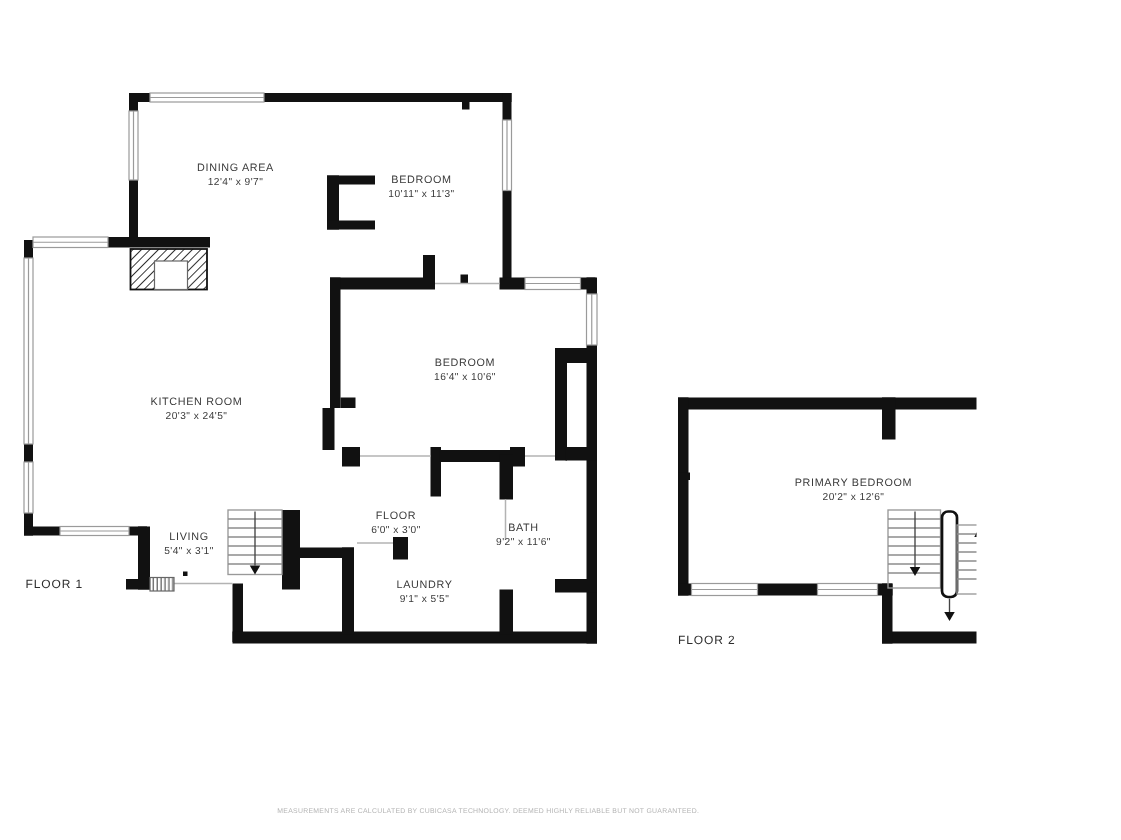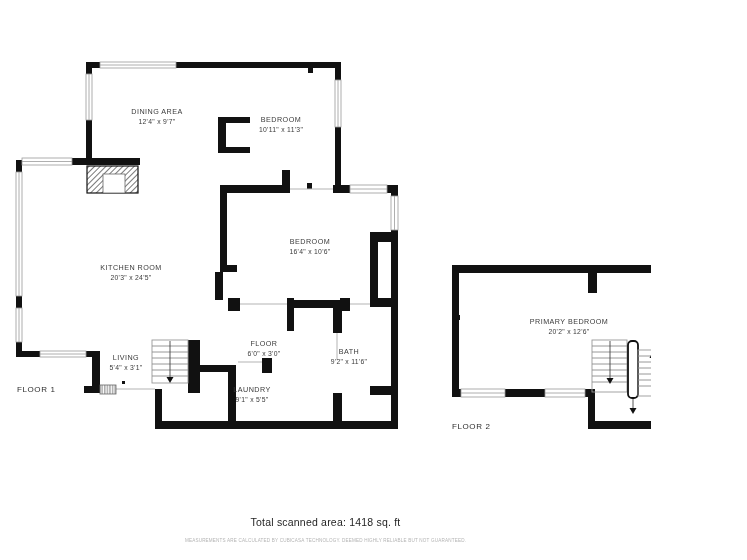--- a/index.html
+++ b/index.html
@@ -217,31 +217,30 @@
     <div class="room-dims">6'0" x 3'0"</div>
   </div>
   <div class="room-label" style="left:349px; top:356px">
     <div class="room-name">BATH</div>
     <div class="room-dims">9'2" x 11'6"</div>
   </div>
   <div class="room-label" style="left:126px; top:362px">
     <div class="room-name">LIVING</div>
     <div class="room-dims">5'4" x 3'1"</div>
   </div>
-  <div class="room-label" style="left:252px; top:394px">
+  <div class="room-label" style="left:283px; top:394px">
     <div class="room-name">LAUNDRY</div>
     <div class="room-dims">9'1" x 5'5"</div>
   </div>
   <div class="room-label" style="left:569px; top:326px">
     <div class="room-name">PRIMARY BEDROOM</div>
     <div class="room-dims">20'2" x 12'6"</div>
   </div>
   <div class="room-label" style="left:703px; top:354px">
     <div class="room-name">BATH</div>
     <div class="room-dims">5'0" x 11'1"</div>
   </div>
 
   <div class="floor-label" style="left:17px; top:385px">FLOOR 1</div>
   <div class="floor-label" style="left:452px; top:422px">FLOOR 2</div>
 
-  <div class="total-area">Total scanned area: 1418 sq. ft</div>
   <div class="disclaimer">MEASUREMENTS ARE CALCULATED BY CUBICASA TECHNOLOGY. DEEMED HIGHLY RELIABLE BUT NOT GUARANTEED.</div>
 </div>
 
 </body></html>

